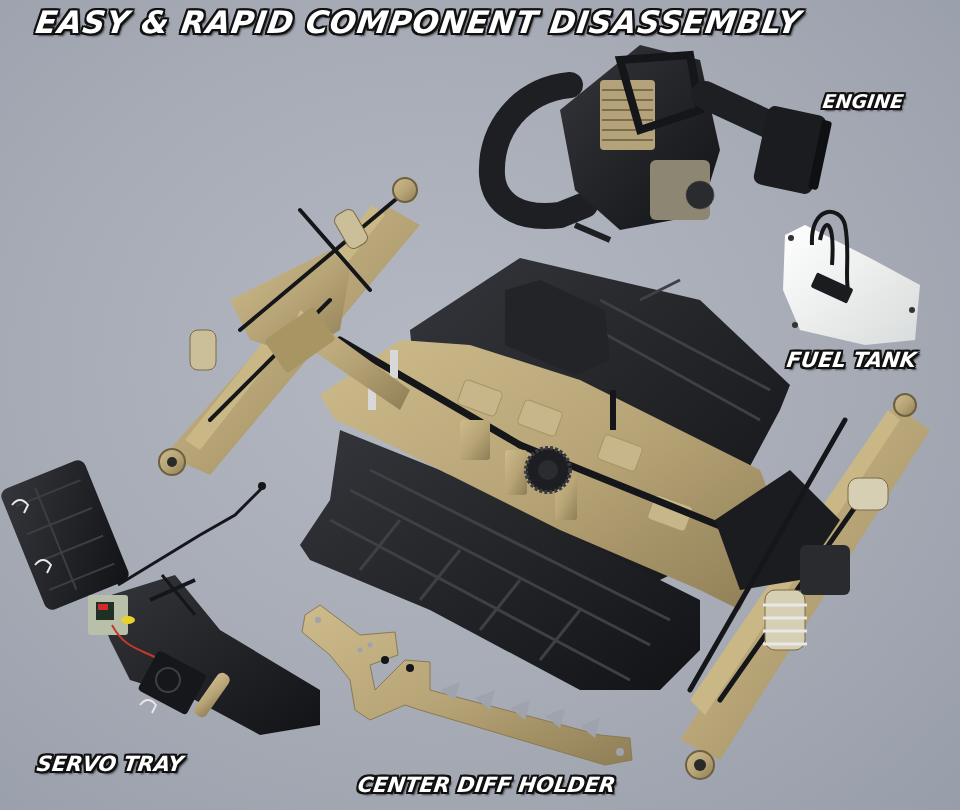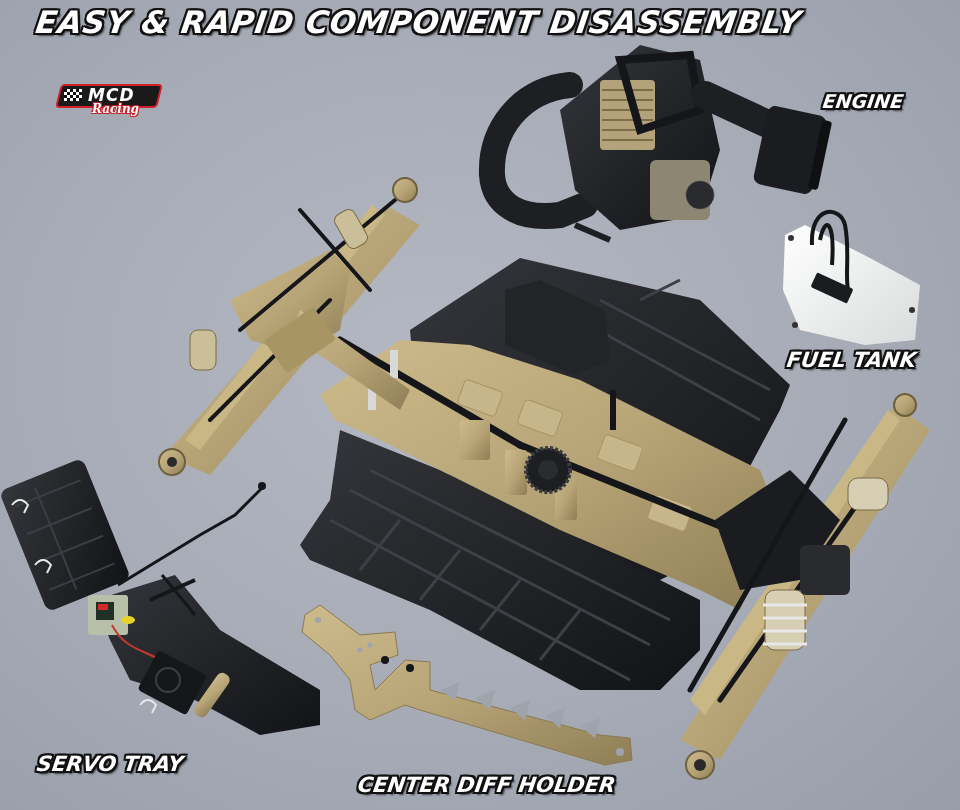--- a/index.html
+++ b/index.html
@@ -231,25 +231,19 @@
         <circle cx="318" cy="620" r="3"></circle>
           <circle cx="360" cy="650" r="2.5"></circle>
         <circle cx="370" cy="645" r="2.5"></circle>
           <circle cx="620" cy="752" r="4"></circle>
       </g>
       <circle cx="410" cy="668" r="4" fill="#15161a"></circle>
         <circle cx="385" cy="660" r="4" fill="#15161a"></circle>
     </g>
   </svg>
 
-  <div id="logo">
-    <div class="plate"></div>
-    <div class="checker"></div>
-    <div class="mcd">MCD</div>
-    <div class="racing">Racing</div>
-  </div>
 
   <div id="title" class="label">EASY &amp; RAPID COMPONENT DISASSEMBLY</div>
   <div id="lbl-engine" class="label">ENGINE</div>
   <div id="lbl-fuel" class="label">FUEL TANK</div>
   <div id="lbl-servo" class="label">SERVO TRAY</div>
   <div id="lbl-diff" class="label">CENTER DIFF HOLDER</div>
 </div>
 
 </body></html>

